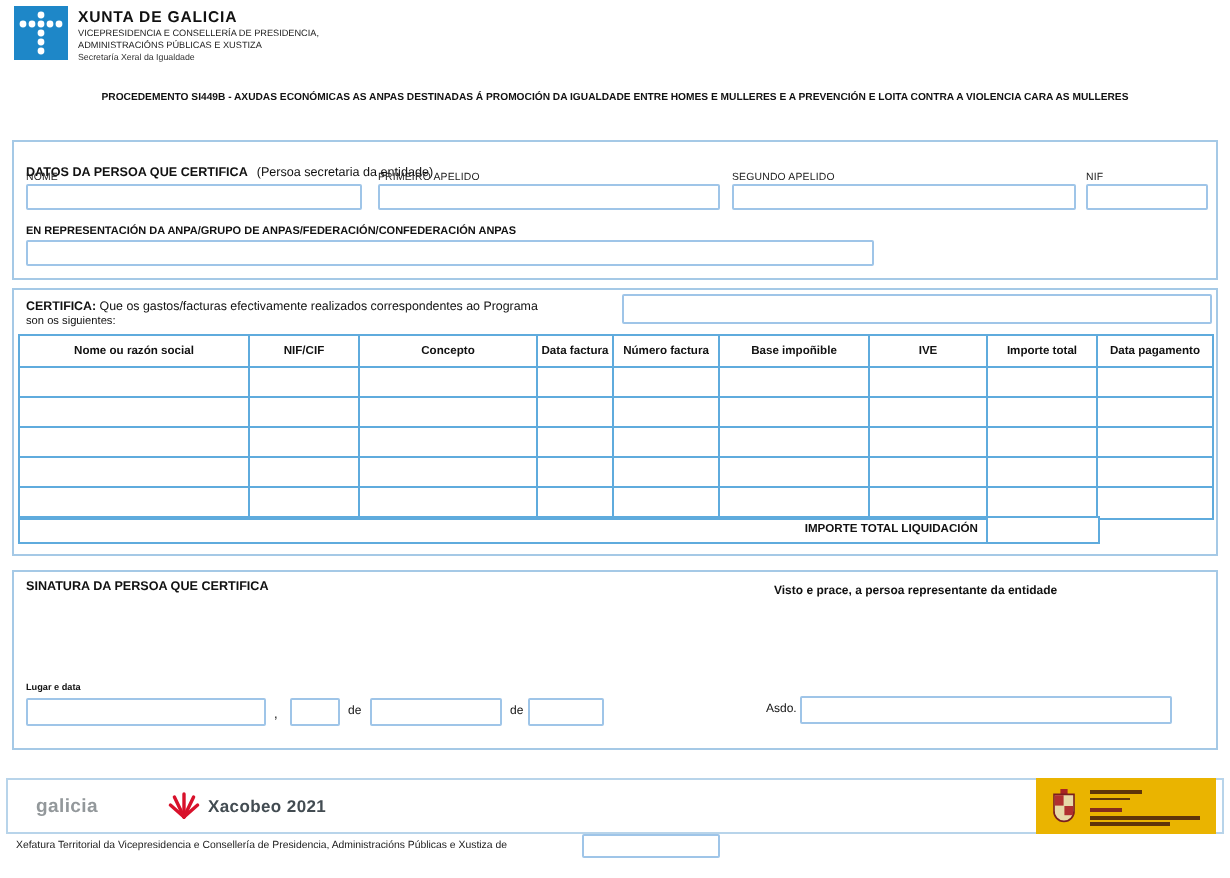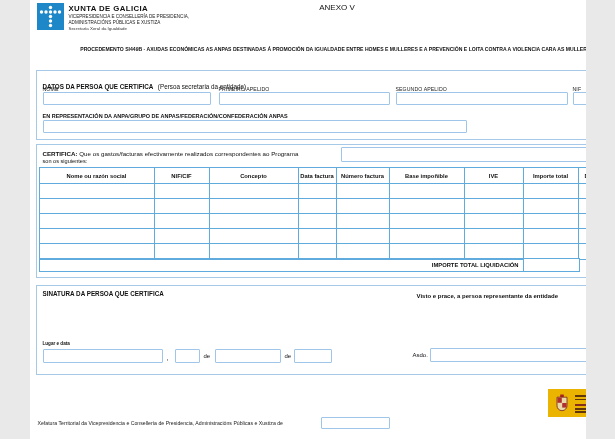--- a/index.html
+++ b/index.html
@@ -1,18 +1,18 @@
 <!DOCTYPE html>
 <html><head>
 <meta charset="utf-8">
 <style>
   * { margin:0; padding:0; box-sizing:border-box; }
   html,body { background:#e9e9e9; }
   body { font-family:"Liberation Sans", sans-serif; color:#111; }
-  .page { position:relative; width:556px; height:439px; background:#fff; overflow:hidden; margin:0 auto; }
+  .page { position:relative; width:615px; height:439px; background:#fff; overflow:hidden; margin:0 auto; }
   .abs { position:absolute; }
   .center { left:0; width:615px; text-align:center; }
   .b { font-weight:bold; }
   .sec { position:absolute; border:1px solid #a5c9e6; background:#fff; }
   .lbl { font-size:5.2px; color:#222; letter-spacing:0.1px; }
   .sec-title { font-size:6.3px; font-weight:bold; color:#111; }
   .field { position:absolute; border:1px solid #9fc5e8; background:#fff; height:13px;
            font-size:6.5px; padding:0 2px; color:#111; outline:none; border-radius:1px; }
   
   .tbl { position:absolute; border:1px solid #5fabdd; }
@@ -51,21 +51,20 @@
           <circle cx="9" cy="9" r="1.7"></circle>
         <circle cx="18" cy="9" r="1.7"></circle>
           <circle cx="22.5" cy="9" r="1.7"></circle>
       </g>
     </svg>
   </div>
   <div class="abs b" style="left:39px; top:4px; font-size:7.8px; letter-spacing:0.4px;">XUNTA DE GALICIA</div>
   <div class="abs" style="left:39px; top:14px; font-size:4.6px; color:#222;">VICEPRESIDENCIA E CONSELLERÍA DE PRESIDENCIA,</div>
   <div class="abs" style="left:39px; top:20px; font-size:4.6px; color:#222;">ADMINISTRACIÓNS PÚBLICAS E XUSTIZA</div>
   <div class="abs" style="left:39px; top:25.5px; font-size:4.4px; color:#333;">Secretaría Xeral da Igualdade</div>
-  <div class="abs center" style="top:3px; font-size:8px;">ANEXO V</div>
   <div class="abs center b" style="top:46px; font-size:5.1px;">PROCEDEMENTO SI449B - AXUDAS ECONÓMICAS AS ANPAS DESTINADAS Á PROMOCIÓN DA IGUALDADE ENTRE HOMES E MULLERES E A PREVENCIÓN E LOITA CONTRA A VIOLENCIA CARA AS MULLERES</div>
 
   <div class="sec" style="left:6px; top:70px; width:603px; height:70px;">
     <div class="abs" style="left:6px; top:4px;">
       <span class="sec-title">DATOS DA PERSOA QUE CERTIFICA</span>
       <span style="font-size:6.3px;"> </span><span style="font-size:6.3px;">(Persoa secretaria da entidade)</span>
     </div>
     <div class="abs lbl" style="left:6px; top:15px;">NOME</div>
     <div class="abs lbl" style="left:182px; top:15px;">PRIMEIRO APELIDO</div>
     <div class="abs lbl" style="left:359px; top:15px;">SEGUNDO APELIDO</div>
@@ -170,20 +169,35 @@
     <div class="abs" style="left:130px; top:68px; font-size:6.5px;">,</div>
     <input class="field" style="left: 138px; top: 63px; width: 25px; height: 14px;">
     <div class="abs" style="left:167px; top:67px; font-size:6px;">de</div>
     <input class="field" style="left: 178px; top: 63px; width: 66px; height: 14px;">
     <div class="abs" style="left:248px; top:67px; font-size:6px;">de</div>
     <input class="field" style="left: 257px; top: 63px; width: 38px; height: 14px;">
     <div class="abs" style="left:376px; top:66px; font-size:6px;">Asdo.</div>
     <input class="field" style="left: 393px; top: 62px; width: 186px; height: 14px;">
   </div>
 
+  <div class="footer-box" style="left:3px; top:389px; width:609px; height:28px;">
+    <div class="abs galicia-mark" style="left:14px; top:8px;">galicia</div>
+    <div class="abs" style="left:80px; top:5px;">
+      <svg width="16" height="16" viewBox="0 0 16 16">
+        <g stroke="#d8112b" stroke-width="1.7" stroke-linecap="round">
+          <line x1="8" y1="13.5" x2="8" y2="2"></line>
+          <line x1="8" y1="13.5" x2="3.2" y2="3.5"></line>
+          <line x1="8" y1="13.5" x2="12.8" y2="3.5"></line>
+          <line x1="8" y1="13.5" x2="1.2" y2="7.5"></line>
+          <line x1="8" y1="13.5" x2="14.8" y2="7.5"></line>
+        </g>
+      </svg>
+    </div>
+    <div class="abs xacobeo-text" style="left:100px; top:8px;">Xacobeo 2021</div>
+  </div>
 
   <div class="badge" style="left:518px; top:389px; width:90px; height:28px;">
     <div class="abs" style="left:8px; top:5px;">
       <svg width="12" height="18" viewBox="0 0 12 18">
         <rect x="4.2" y="0.5" width="3.6" height="2.6" fill="#a82424"></rect>
         <path d="M1 3.2 h10 v8 a5 5 0 0 1 -5 5.5 a5 5 0 0 1 -5 -5.5 z" fill="#e7d9a8" stroke="#7a1f1f" stroke-width="0.8"></path>
         <rect x="1.4" y="3.6" width="4.4" height="5.2" fill="#b03030"></rect>
         <rect x="6.2" y="9" width="4.4" height="4.6" fill="#b03030"></rect>
       </svg>
     </div>

